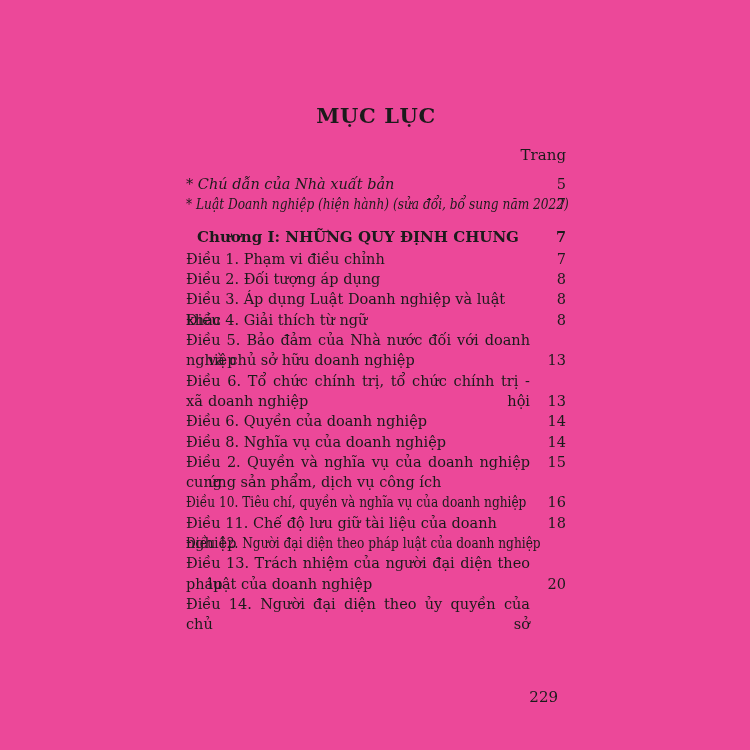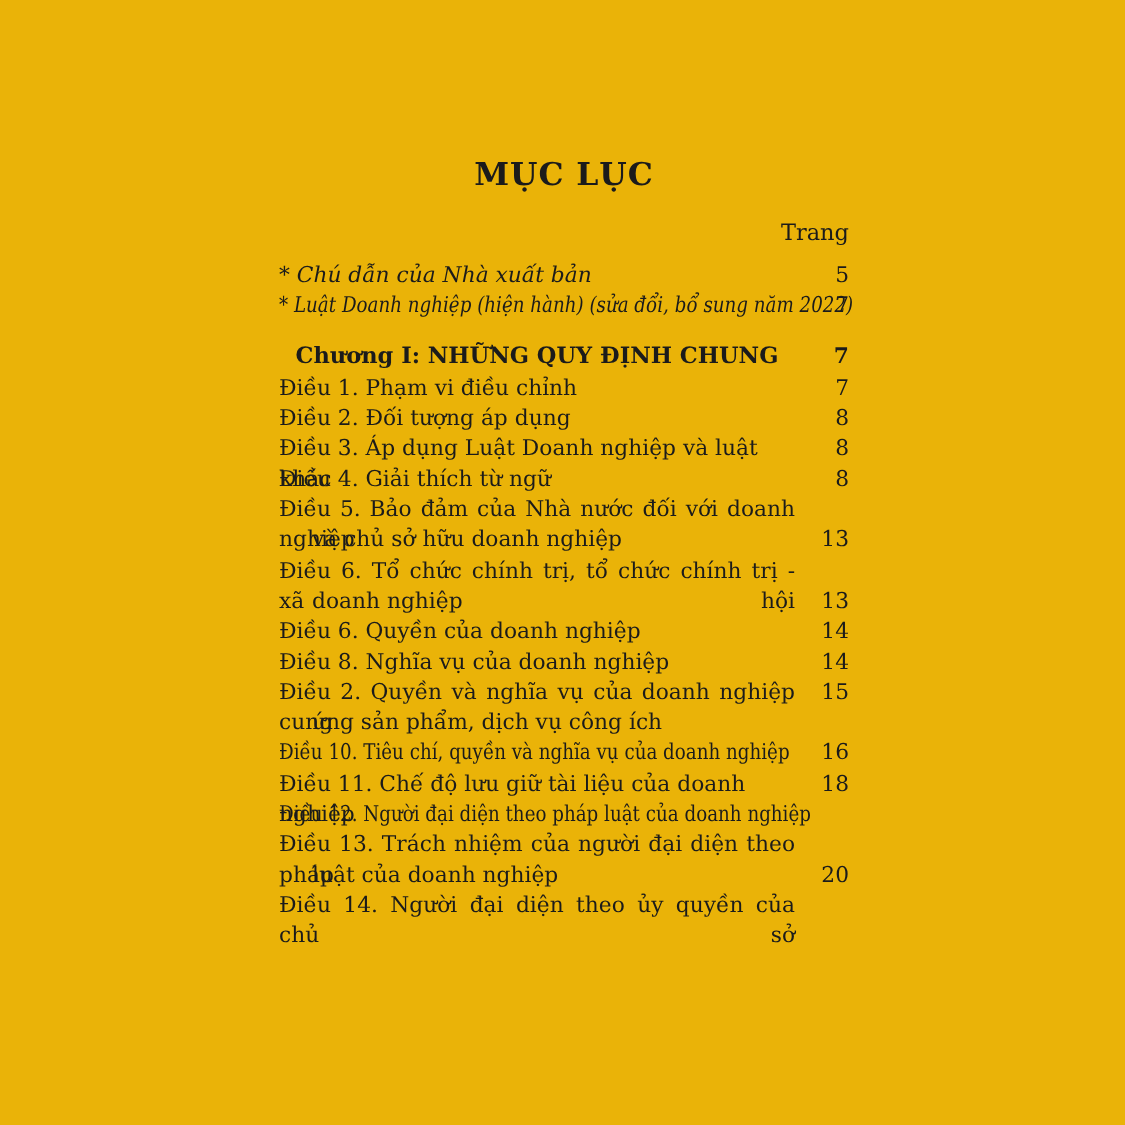--- a/index.html
+++ b/index.html
@@ -2,21 +2,21 @@
 <html><head>
 <meta charset="utf-8">
 <style>
   html, body { margin:0; padding:0; }
   body {
     width:750px; height:750px; background:#ffffff;
     font-family:"DejaVu Serif", serif;
   }
   .page {
     position:relative; width:750px; height:750px;
-    background:#eab308; color:#1b1b1b; overflow:hidden;
+    background:#ec4899; color:#1b1b1b; overflow:hidden;
   }
   .title {
     position:absolute; top:103px; left:186px; width:380px;
     text-align:center; font-size:21px; font-weight:bold; letter-spacing:0.6px;
   }
   .trang {
     position:absolute; top:146px; left:186px; width:380px;
     text-align:right; font-size:15px;
   }
   .toc {
@@ -124,13 +124,14 @@
       </div>
       <div class="row cont">
         <span class="txt">luật của doanh nghiệp</span>
         <span class="pg">20</span>
       </div>
       <div class="row  justify">
         <span class="txt">Điều 14. Người đại diện theo ủy quyền của chủ sở</span>
         <span class="pg"></span>
       </div>
     </div>
+  <div class="footer-page">229</div>
 </div>
 
 </body></html>

